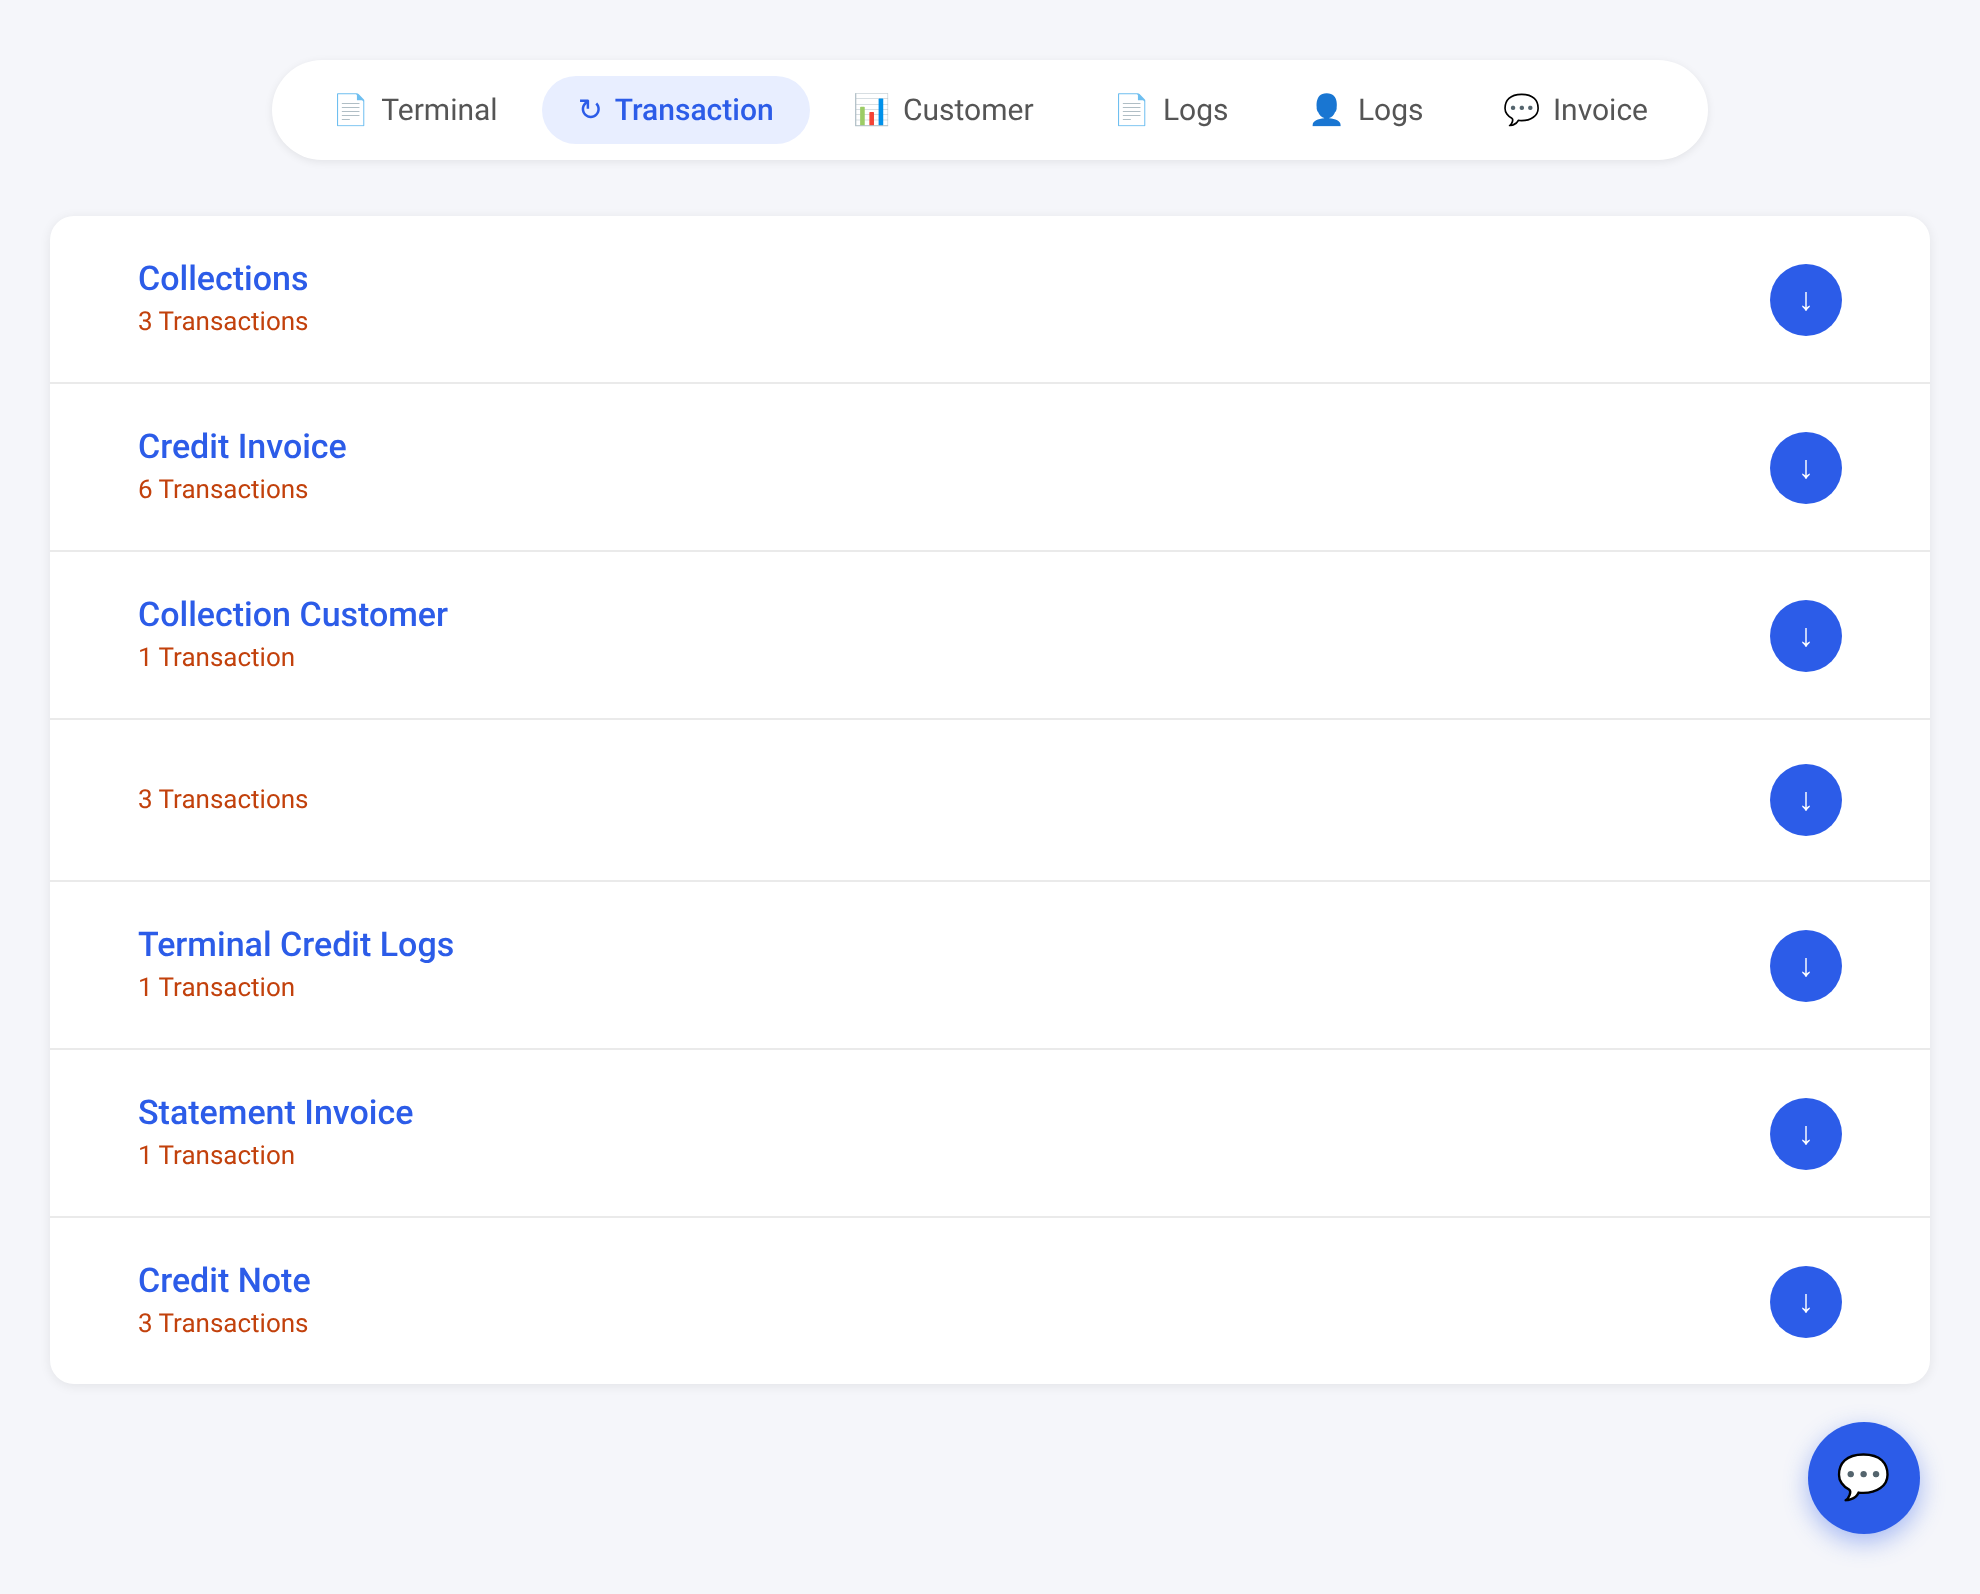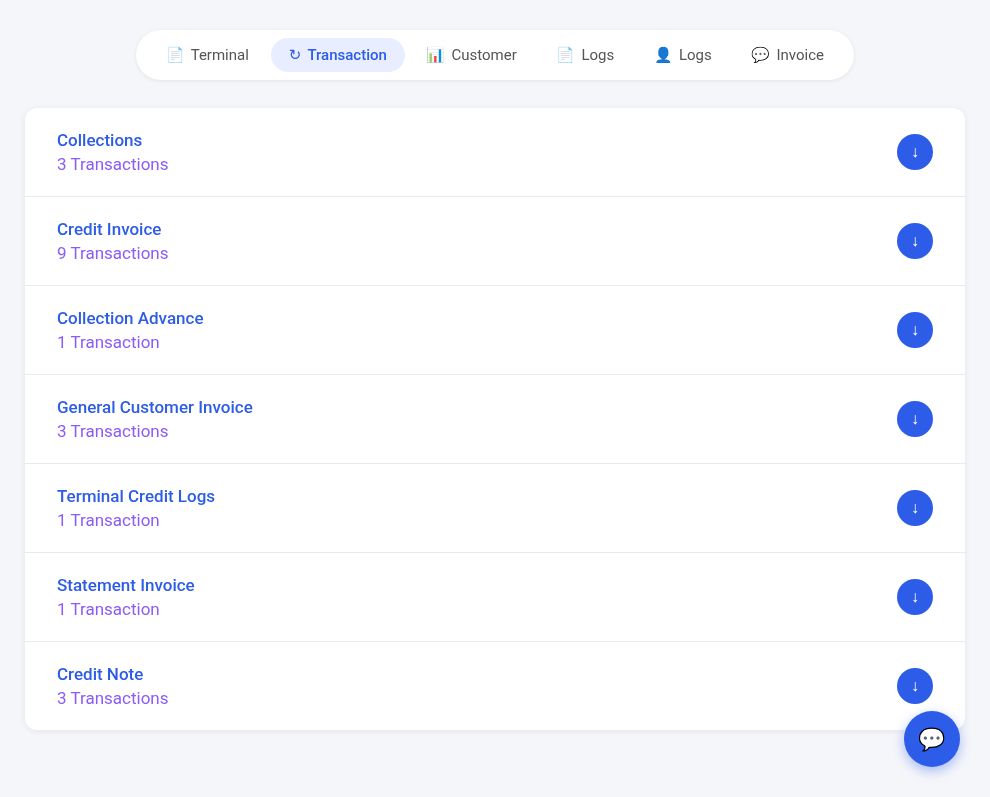--- a/index.html
+++ b/index.html
@@ -56,43 +56,43 @@
       background: #fff;
       border-radius: 12px;
       box-shadow: 0 1px 6px rgba(0,0,0,0.08);
       overflow: hidden;
     }
 
     .section-row {
       display: flex;
       align-items: center;
       justify-content: space-between;
-      padding: 22px 32px;
+      padding: 22px 44px;
       border-bottom: 1px solid #eaeaea;
     }
 
     .section-row:last-child {
       border-bottom: none;
     }
 
     .section-info {
       display: flex;
       flex-direction: column;
       gap: 4px;
     }
 
     .section-title {
       font-size: 17px;
       font-weight: 500;
       color: #2c5ce8;
     }
 
     .section-subtitle {
-      font-size: 17px;
-      color: #8b5cf6;
+      font-size: 13px;
+      color: #c2410c;
     }
 
     .download-btn {
       width: 36px;
       height: 36px;
       background: #2c5ce8;
       border-radius: 50%;
       display: flex;
       align-items: center;
       justify-content: center;
@@ -163,38 +163,37 @@
         <div class="section-title">Collections</div>
         <div class="section-subtitle">3 Transactions</div>
       </div>
       <div class="download-btn">
         <span class="download-icon">↓</span>
       </div>
     </div>
     <div class="section-row">
       <div class="section-info">
         <div class="section-title">Credit Invoice</div>
-        <div class="section-subtitle">9 Transactions</div>
-      </div>
-      <div class="download-btn">
-        <span class="download-icon">↓</span>
-      </div>
-    </div>
-    <div class="section-row">
-      <div class="section-info">
-        <div class="section-title">Collection Advance</div>
+        <div class="section-subtitle">6 Transactions</div>
+      </div>
+      <div class="download-btn">
+        <span class="download-icon">↓</span>
+      </div>
+    </div>
+    <div class="section-row">
+      <div class="section-info">
+        <div class="section-title">Collection Customer</div>
         <div class="section-subtitle">1 Transaction</div>
       </div>
       <div class="download-btn">
         <span class="download-icon">↓</span>
       </div>
     </div>
     <div class="section-row">
       <div class="section-info">
-        <div class="section-title">General Customer Invoice</div>
         <div class="section-subtitle">3 Transactions</div>
       </div>
       <div class="download-btn">
         <span class="download-icon">↓</span>
       </div>
     </div>
     <div class="section-row">
       <div class="section-info">
         <div class="section-title">Terminal Credit Logs</div>
         <div class="section-subtitle">1 Transaction</div>

